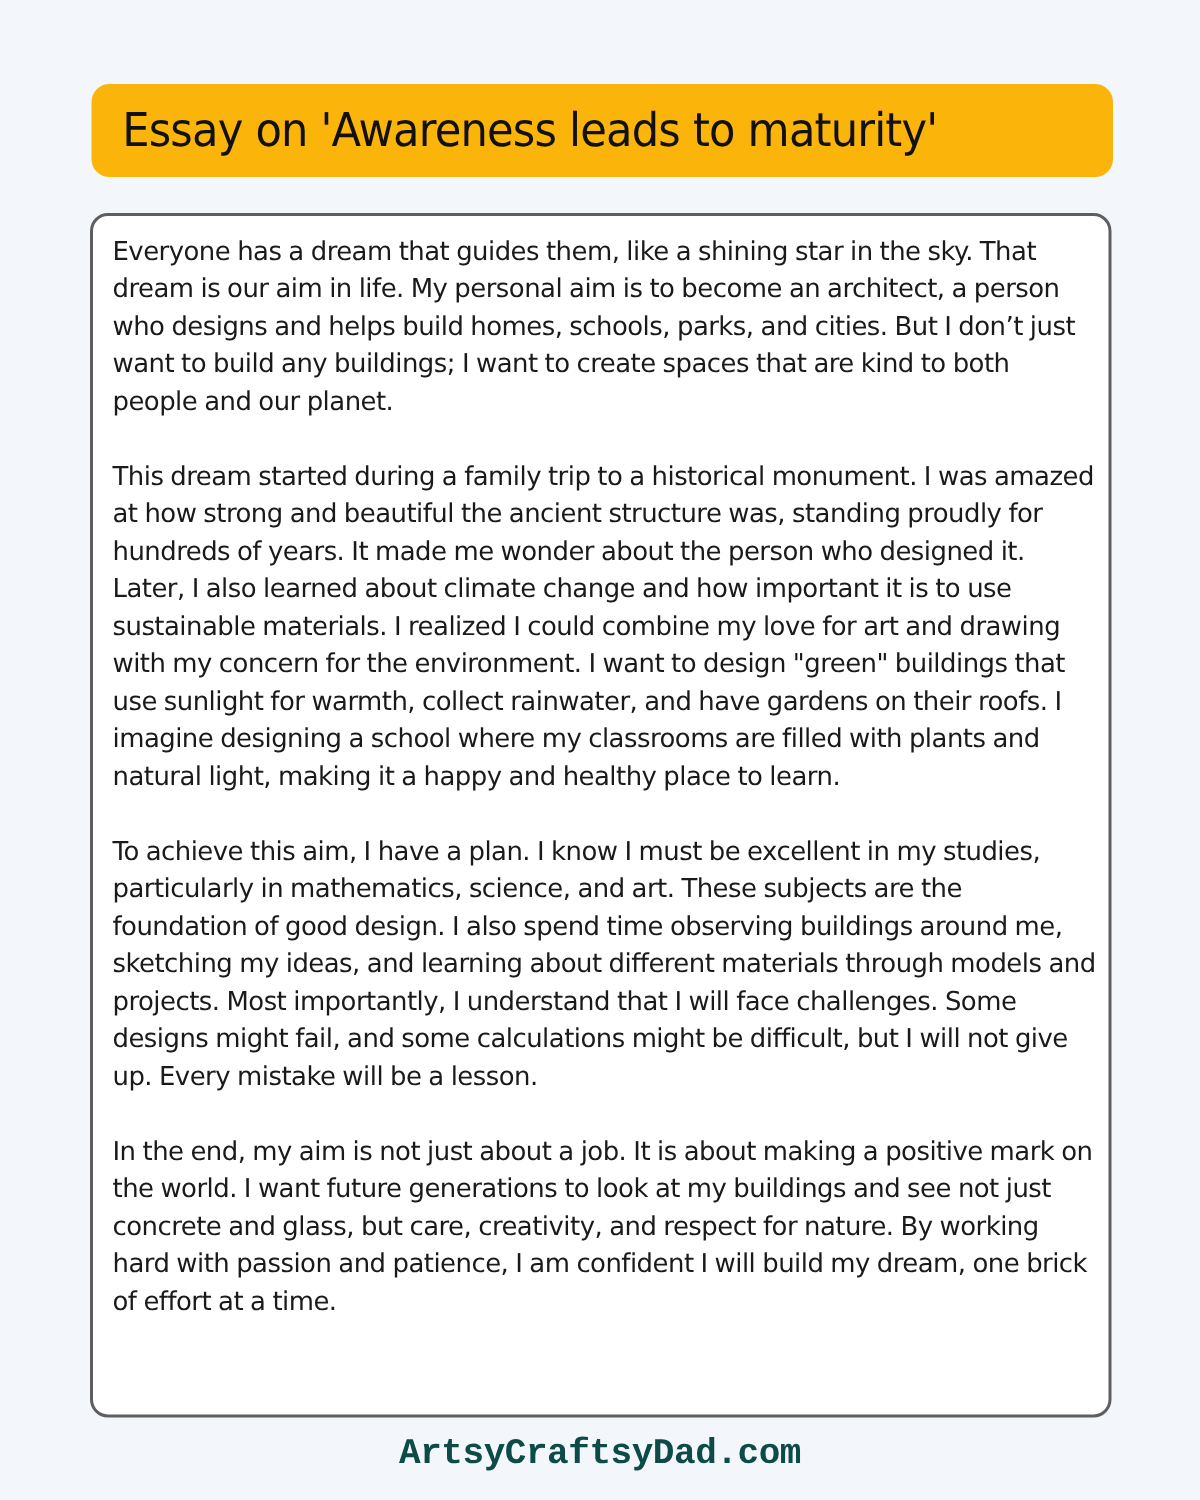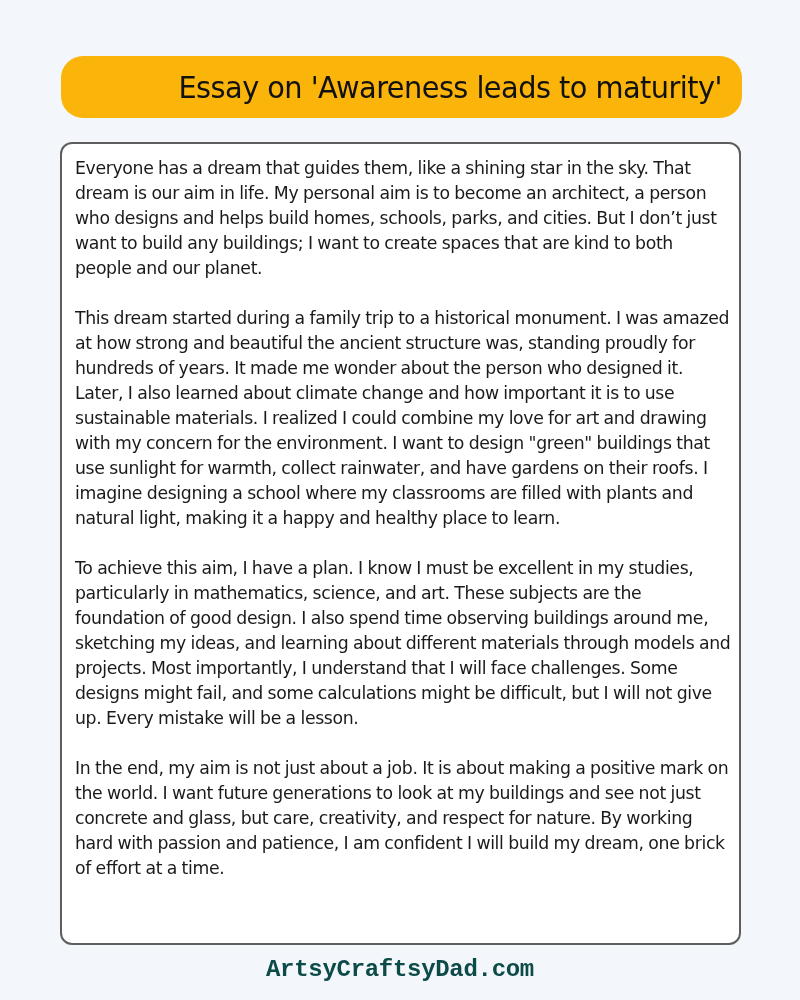--- a/index.html
+++ b/index.html
@@ -14,24 +14,24 @@
       overflow: hidden;
       font-family: "DejaVu Sans", sans-serif;
     }
     .title-banner {
       position: absolute;
       left: 61px;
       top: 56px;
       width: 681px;
       height: 62px;
       background: #FBB40A;
-      border-radius: 22px;
+      border-radius: 12px;
       display: flex;
       align-items: center;
-      justify-content: flex-end;
+      justify-content: flex-start;
     }
     .title-text {
       font-family: "DejaVu Sans", sans-serif;
       font-weight: normal;
       font-size: 31px;
       color: #111111;
       letter-spacing: -0.6px;
       white-space: nowrap;
       transform: scaleX(0.93);
     }

